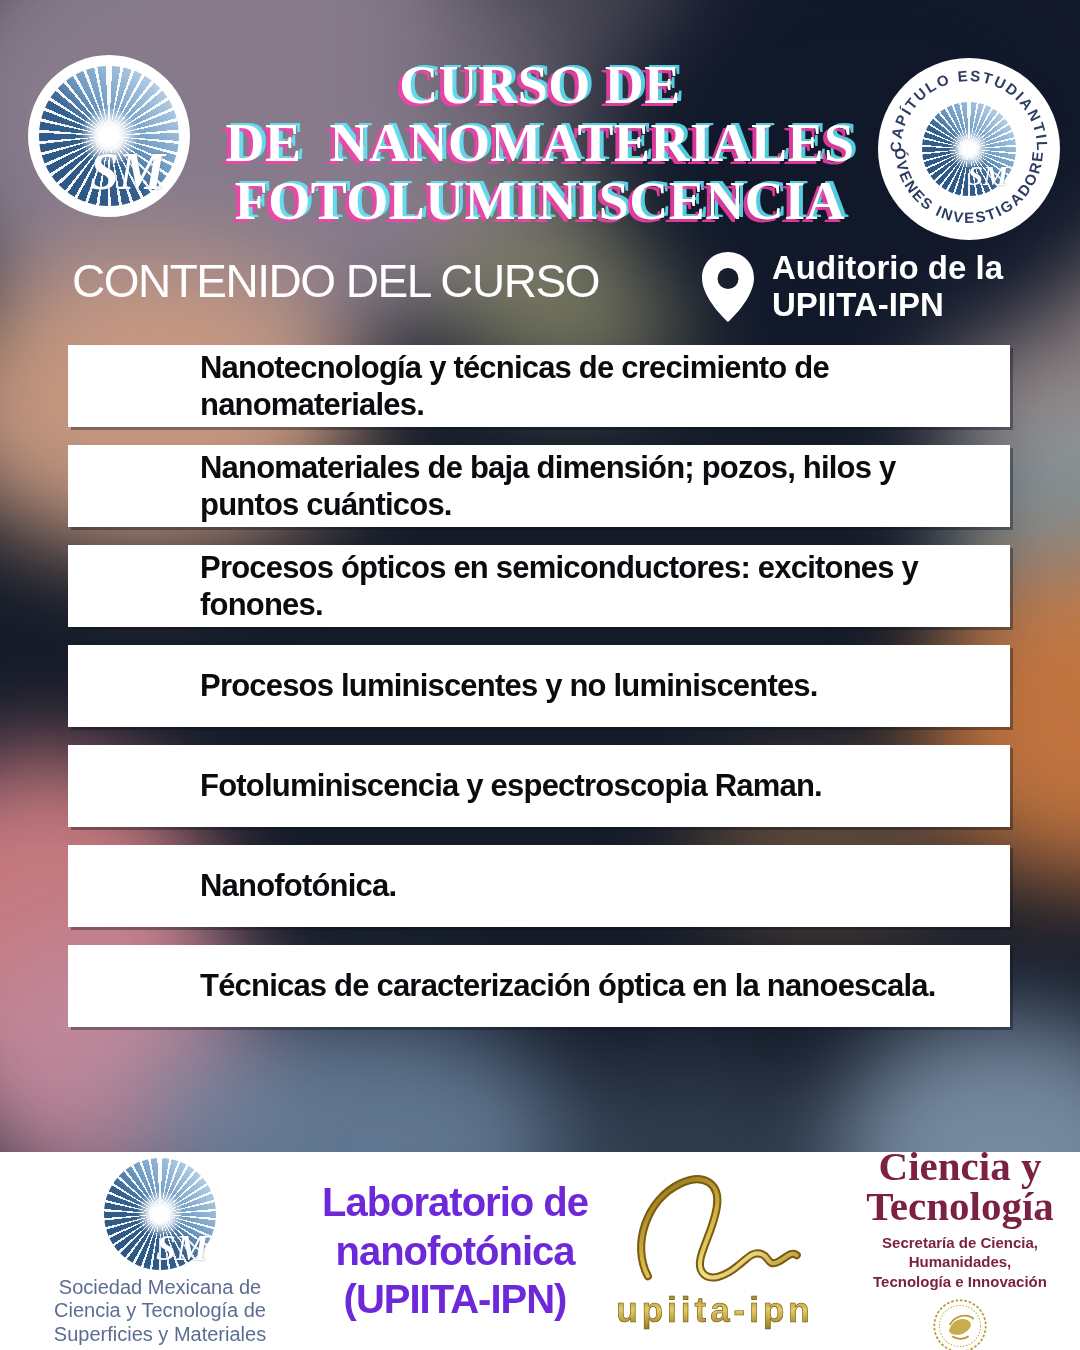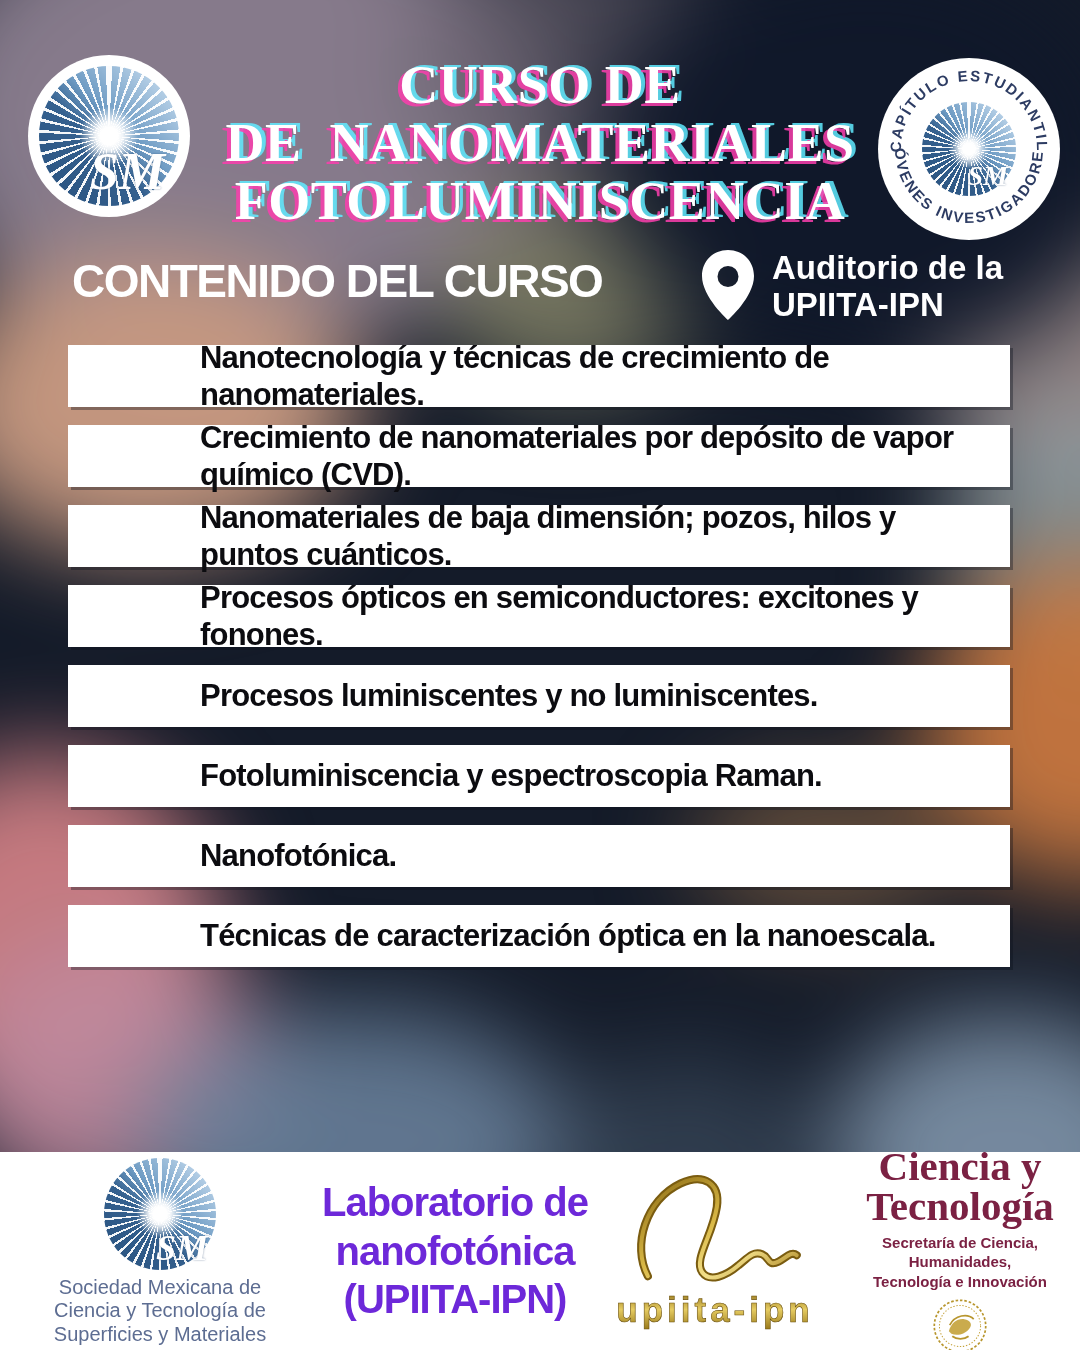--- a/index.html
+++ b/index.html
@@ -50,28 +50,28 @@
 
   
   .title{position:absolute;left:150px;right:150px;top:56px;text-align:center;color:#fff;font-weight:bold;}
   .title .line{
     font-size:54px;line-height:58px;letter-spacing:.5px;white-space:pre;
     text-shadow:-4px 3px 0 rgba(252,62,174,.85), 4px -2px 0 rgba(96,235,255,.85);
     font-family:Liberation Serif, serif;
   }
 
   
-  .section-heading{position:absolute;left:72px;top:254px;font-size:46px;font-weight:bold;color:#fff;letter-spacing:-1.5px;}
-  .location{position:absolute;left:700px;top:246px;display:flex;gap:16px;align-items:center;}
+  .section-heading{position:absolute;left:72px;top:254px;font-size:46px;font-weight:normal;color:#fff;letter-spacing:-1.5px;}
+  .location{position:absolute;left:700px;top:246px;display:flex;gap:16px;align-items:flex-end;}
   .loc-text{font-size:33px;font-weight:bold;color:#fff;line-height:1.12;padding-top:4px;}
 
   
   .topics{position:absolute;left:68px;top:345px;width:942px;}
   .topic{
-    box-sizing:border-box;height:62px;margin-bottom:18px;background:#fff;
+    box-sizing:border-box;height:82px;margin-bottom:18px;background:#fff;
     display:flex;align-items:center;padding:0 18px 0 132px;
     font-weight:bold;font-size:31px;letter-spacing:-.8px;line-height:1.2;color:#0c0c10;
     box-shadow:3px 3px 0 rgba(10,15,25,.35);
   }
 
   
   .footer{position:absolute;left:0;bottom:0;width:1080px;height:198px;background:#fff;display:flex;align-items:center;}
   .f-col{display:flex;flex-direction:column;align-items:center;justify-content:flex-end;}
   .f-col1{width:320px;padding-top:2px;}
   .f-col1 .sm-burst{width:112px;height:112px;}
@@ -143,21 +143,20 @@
            M28,18 A10.5,10.5 0 1 1 28,39 A10.5,10.5 0 1 1 28,18 Z"></path>
     </svg>
     <div class="loc-text">
       <div>Auditorio de la</div>
       <div>UPIITA-IPN</div>
     </div>
   </div>
 
   <div class="topics">
     <div class="topic">Nanotecnología y técnicas de crecimiento de nanomateriales.</div>
-    <div class="topic">Crecimiento de nanomateriales por depósito de vapor químico (CVD).</div>
     <div class="topic">Nanomateriales de baja dimensión; pozos, hilos y puntos cuánticos.</div>
     <div class="topic">Procesos ópticos en semiconductores: excitones y fonones.</div>
     <div class="topic">Procesos luminiscentes y no luminiscentes.</div>
     <div class="topic">Fotoluminiscencia y espectroscopia Raman.</div>
     <div class="topic">Nanofotónica.</div>
     <div class="topic">Técnicas de caracterización óptica en la nanoescala.</div>
   </div>
 
   <div class="footer">
 

